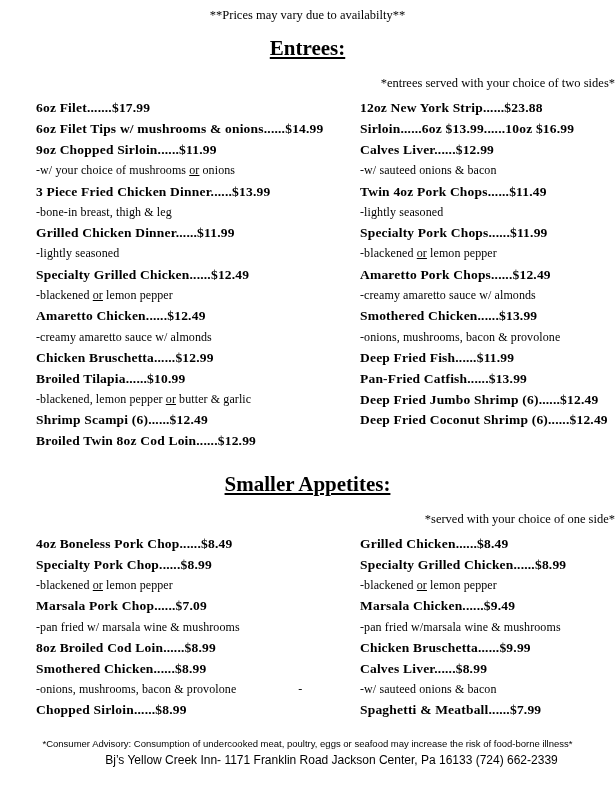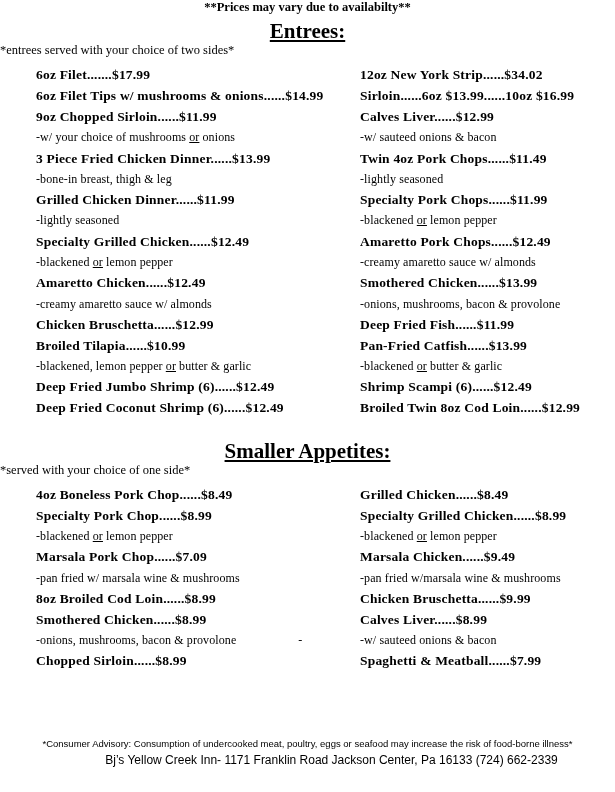--- a/index.html
+++ b/index.html
@@ -6,39 +6,39 @@
   .page {
     position: relative;
     width: 615px;
     height: 792px;
     background: #ffffff;
     color: #000000;
     font-family: "Liberation Serif", serif;
     overflow: hidden;
   }
   .notice {
+    padding-top: 8px;
     text-align: center;
     font-size: 12.5px;
     line-height: 15px;
-    font-weight: bold;
   }
   .section-title {
     margin: 0;
     text-align: center;
     font-size: 21px;
     line-height: 24px;
     font-weight: bold;
     text-decoration: underline;
     font-family: "Liberation Serif", serif;
   }
-  .sec-entrees .section-title { margin-top: 4px; }
+  .sec-entrees .section-title { margin-top: 13px; }
   .sec-smaller-appetites .section-title { margin-top: 20px; }
   .section-note {
-    margin-top: 0;
-    text-align: left;
+    margin-top: 16px;
+    text-align: right;
     font-size: 12.5px;
     line-height: 15px;
   }
   .rows {
     display: grid;
     grid-template-columns: 324px auto;
     grid-auto-rows: 20.8px;
     margin: 7px 0 0 36px;
     align-items: center;
   }
@@ -78,21 +78,21 @@
 <body>
 
 <div class="page">
   <div class="notice">**Prices may vary due to availabilty**</div>
   <div id="sections">
       <section class="sec-entrees">
         <h2 class="section-title">Entrees:</h2>
         <div class="section-note">*entrees served with your choice of two sides*</div>
         <div class="rows">
           <span class="cell item left">6oz Filet.......$17.99</span>
-          <span class="cell item right">12oz New York Strip......$34.02</span>
+          <span class="cell item right">12oz New York Strip......$23.88</span>
           <span class="cell item left">6oz Filet Tips w/ mushrooms &amp; onions......$14.99</span>
           <span class="cell item right">Sirloin......6oz $13.99......10oz $16.99</span>
           <span class="cell item left">9oz Chopped Sirloin......$11.99</span>
           <span class="cell item right">Calves Liver......$12.99</span>
           <span class="cell desc left">-w/ your choice of mushrooms <u>or</u> onions</span>
           <span class="cell desc right">-w/ sauteed onions &amp; bacon</span>
           <span class="cell item left">3 Piece Fried Chicken Dinner......$13.99</span>
           <span class="cell item right">Twin 4oz Pork Chops......$11.49</span>
           <span class="cell desc left">-bone-in breast, thigh &amp; leg</span>
           <span class="cell desc right">-lightly seasoned</span>
@@ -106,21 +106,20 @@
           <span class="cell desc right">-creamy amaretto sauce w/ almonds</span>
           <span class="cell item left">Amaretto Chicken......$12.49</span>
           <span class="cell item right">Smothered Chicken......$13.99</span>
           <span class="cell desc left">-creamy amaretto sauce w/ almonds</span>
           <span class="cell desc right">-onions, mushrooms, bacon &amp; provolone</span>
           <span class="cell item left">Chicken Bruschetta......$12.99</span>
           <span class="cell item right">Deep Fried Fish......$11.99</span>
           <span class="cell item left">Broiled Tilapia......$10.99</span>
           <span class="cell item right">Pan-Fried Catfish......$13.99</span>
           <span class="cell desc left">-blackened, lemon pepper <u>or</u> butter &amp; garlic</span>
-          <span class="cell desc right">-blackened <u>or</u> butter &amp; garlic</span>
           <span class="cell item left">Deep Fried Jumbo Shrimp (6)......$12.49</span>
           <span class="cell item right">Shrimp Scampi (6)......$12.49</span>
           <span class="cell item left">Deep Fried Coconut Shrimp (6)......$12.49</span>
           <span class="cell item right">Broiled Twin 8oz Cod Loin......$12.99</span>
         </div>
       </section>
       <section class="sec-smaller-appetites">
         <h2 class="section-title">Smaller Appetites:</h2>
         <div class="section-note">*served with your choice of one side*</div>
         <div class="rows">

